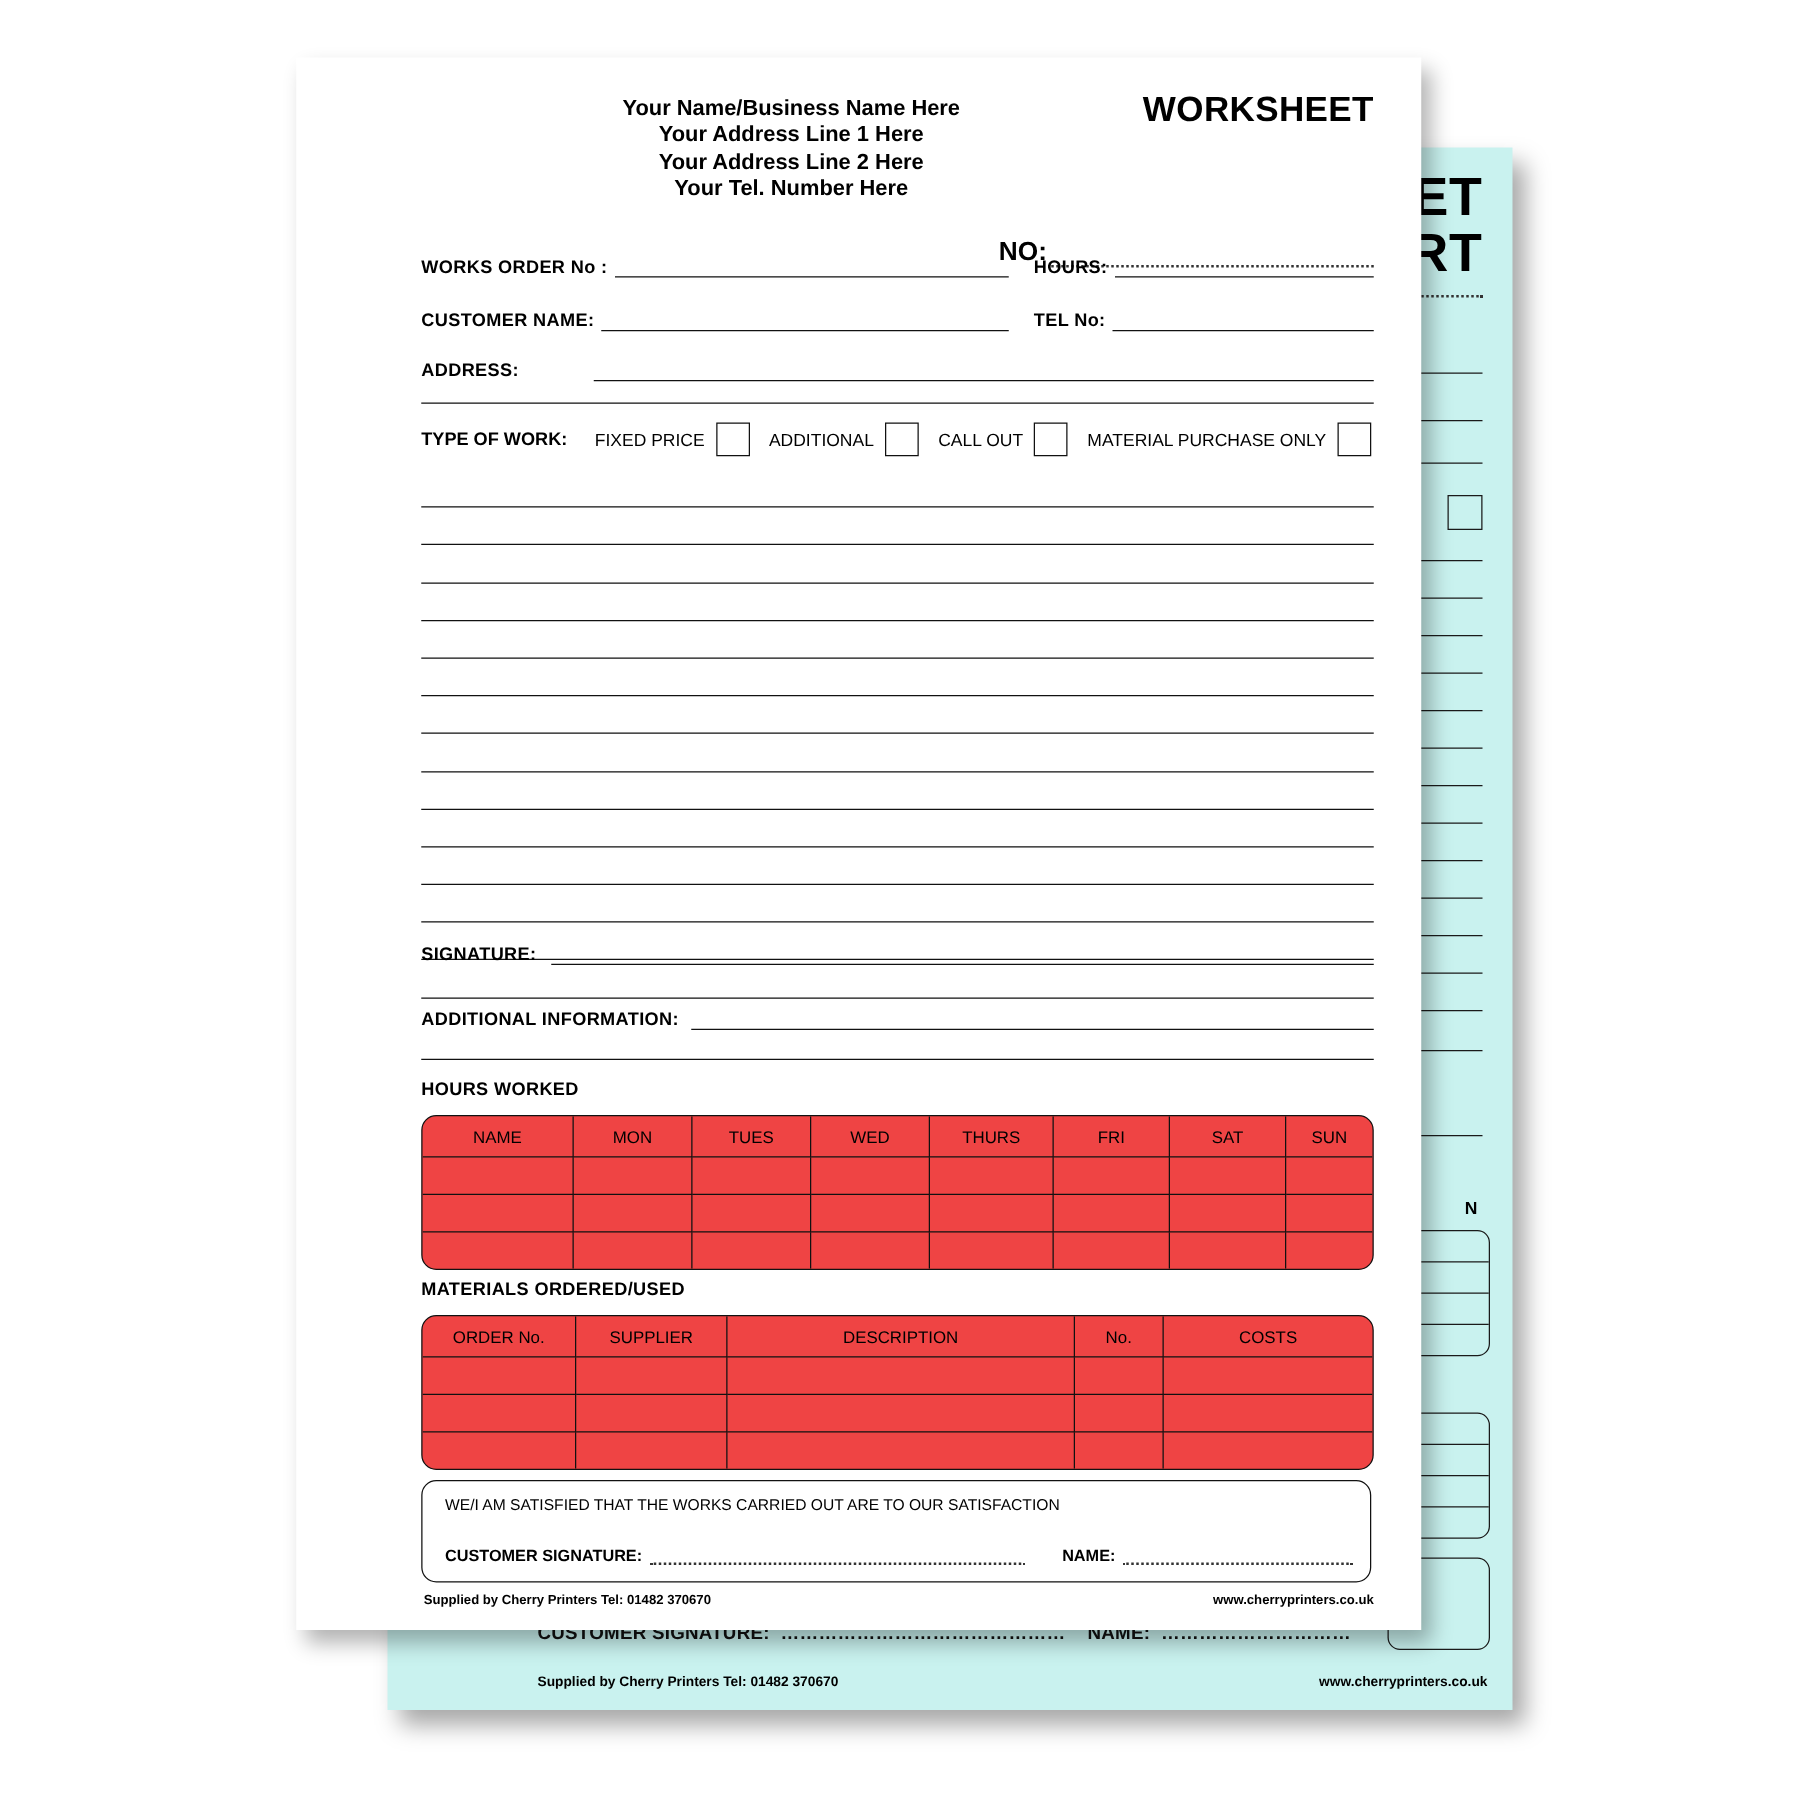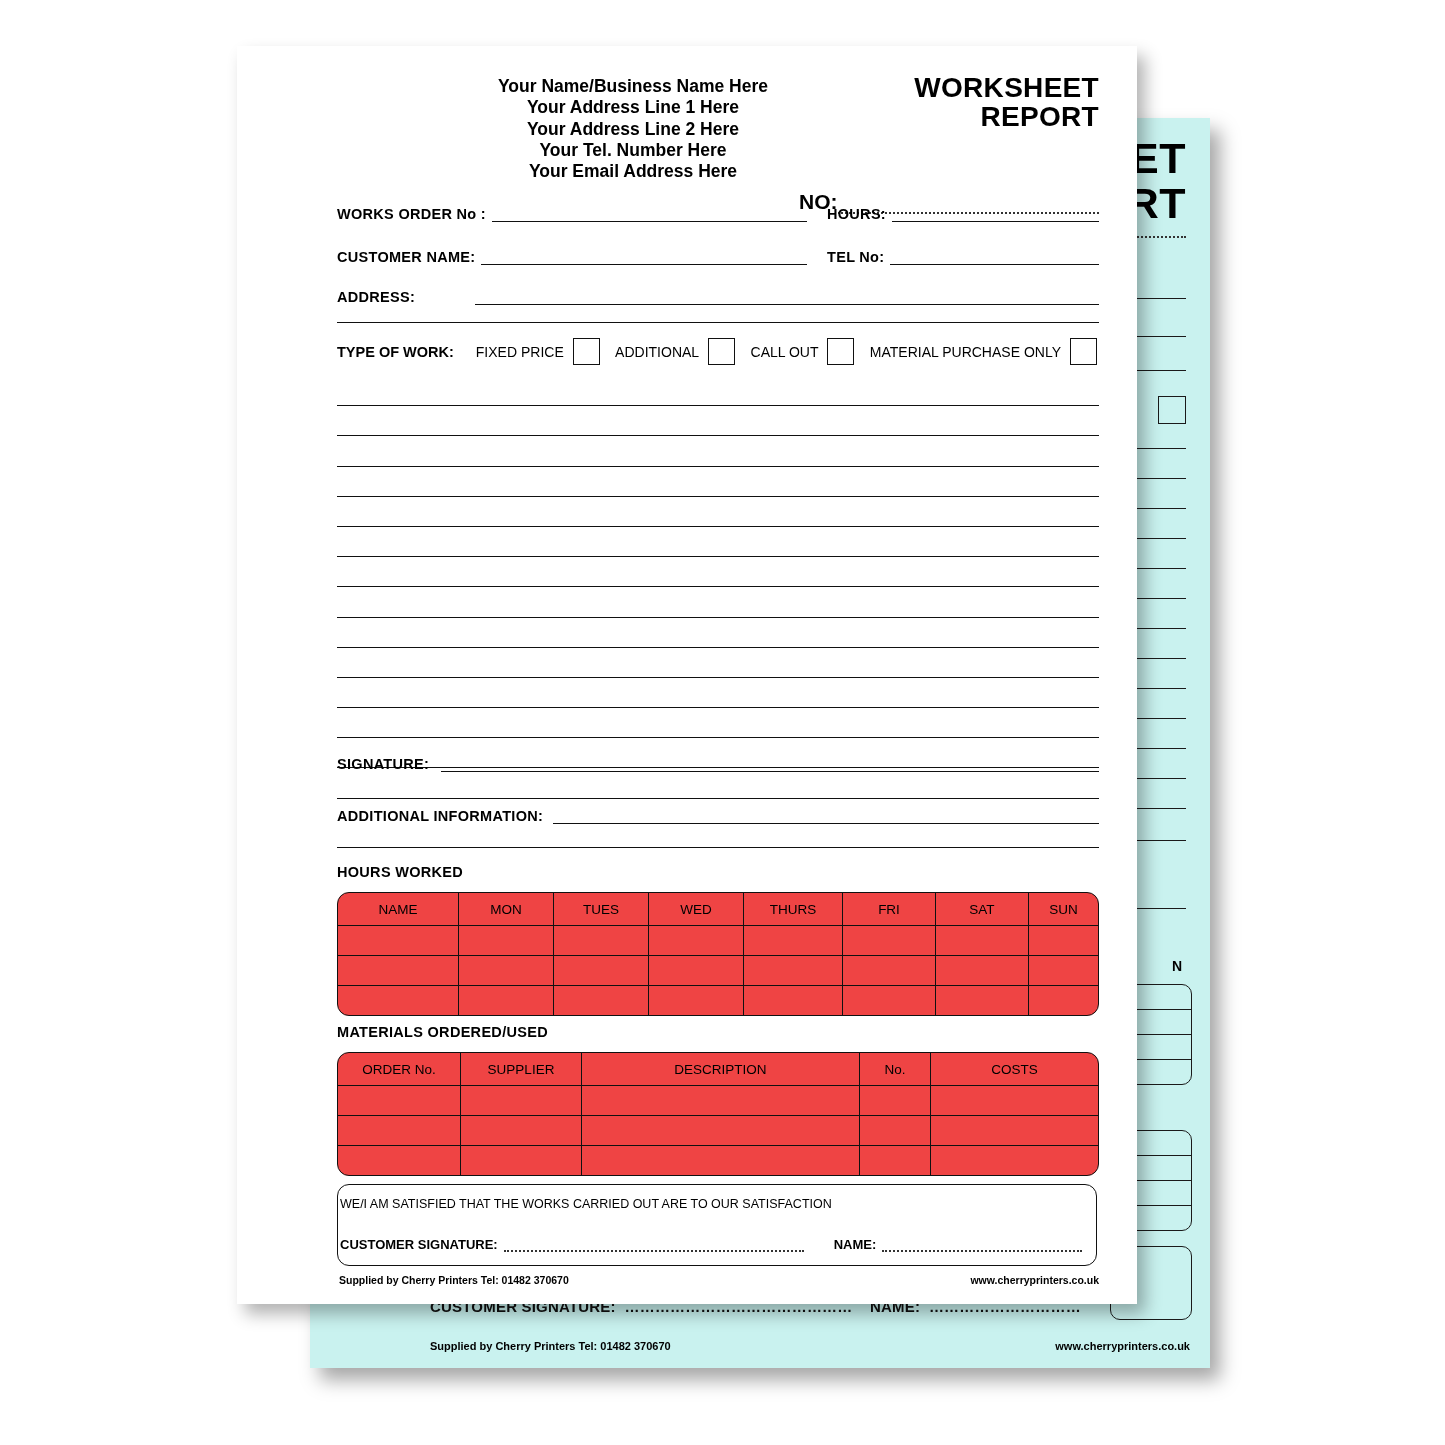--- a/index.html
+++ b/index.html
@@ -235,21 +235,21 @@
 
   .satisfaction {
     position: absolute;
     left: 100px;
     top: 1138px;
     width: 760px;
     height: 82px;
     border: 1.5px solid #111;
     border-radius: 12px;
     box-sizing: border-box;
-    padding: 12px 14px 0 2px;
+    padding: 12px 14px 0 18px;
     font-size: 12.5px;
   }
   .satisfaction .row2 {
     display: flex;
     align-items: flex-end;
     margin-top: 26px;
     font-size: 13px;
     font-weight: bold;
   }
   .satisfaction .dots {
@@ -332,26 +332,24 @@
   </div>
 
   <div class="sheet-front">
     <div class="inner">
 
       <div class="biz-block">
         <div>Your Name/Business Name Here</div>
         <div>Your Address Line 1 Here</div>
         <div>Your Address Line 2 Here</div>
         <div>Your Tel. Number Here</div>
-        <div>Your Email Address Here</div>
       </div>
 
       <div class="ws-title">
         <div>WORKSHEET</div>
-        <div>REPORT</div>
       </div>
 
       <div class="no-row">
         <span class="lbl">NO:</span>
         <span class="dots"></span>
       </div>
 
       <div class="field-row" style="left:100px; top:160px; width:470px;">
         <span>WORKS ORDER No :</span>
         <span class="rule" style="flex:1;"></span>

